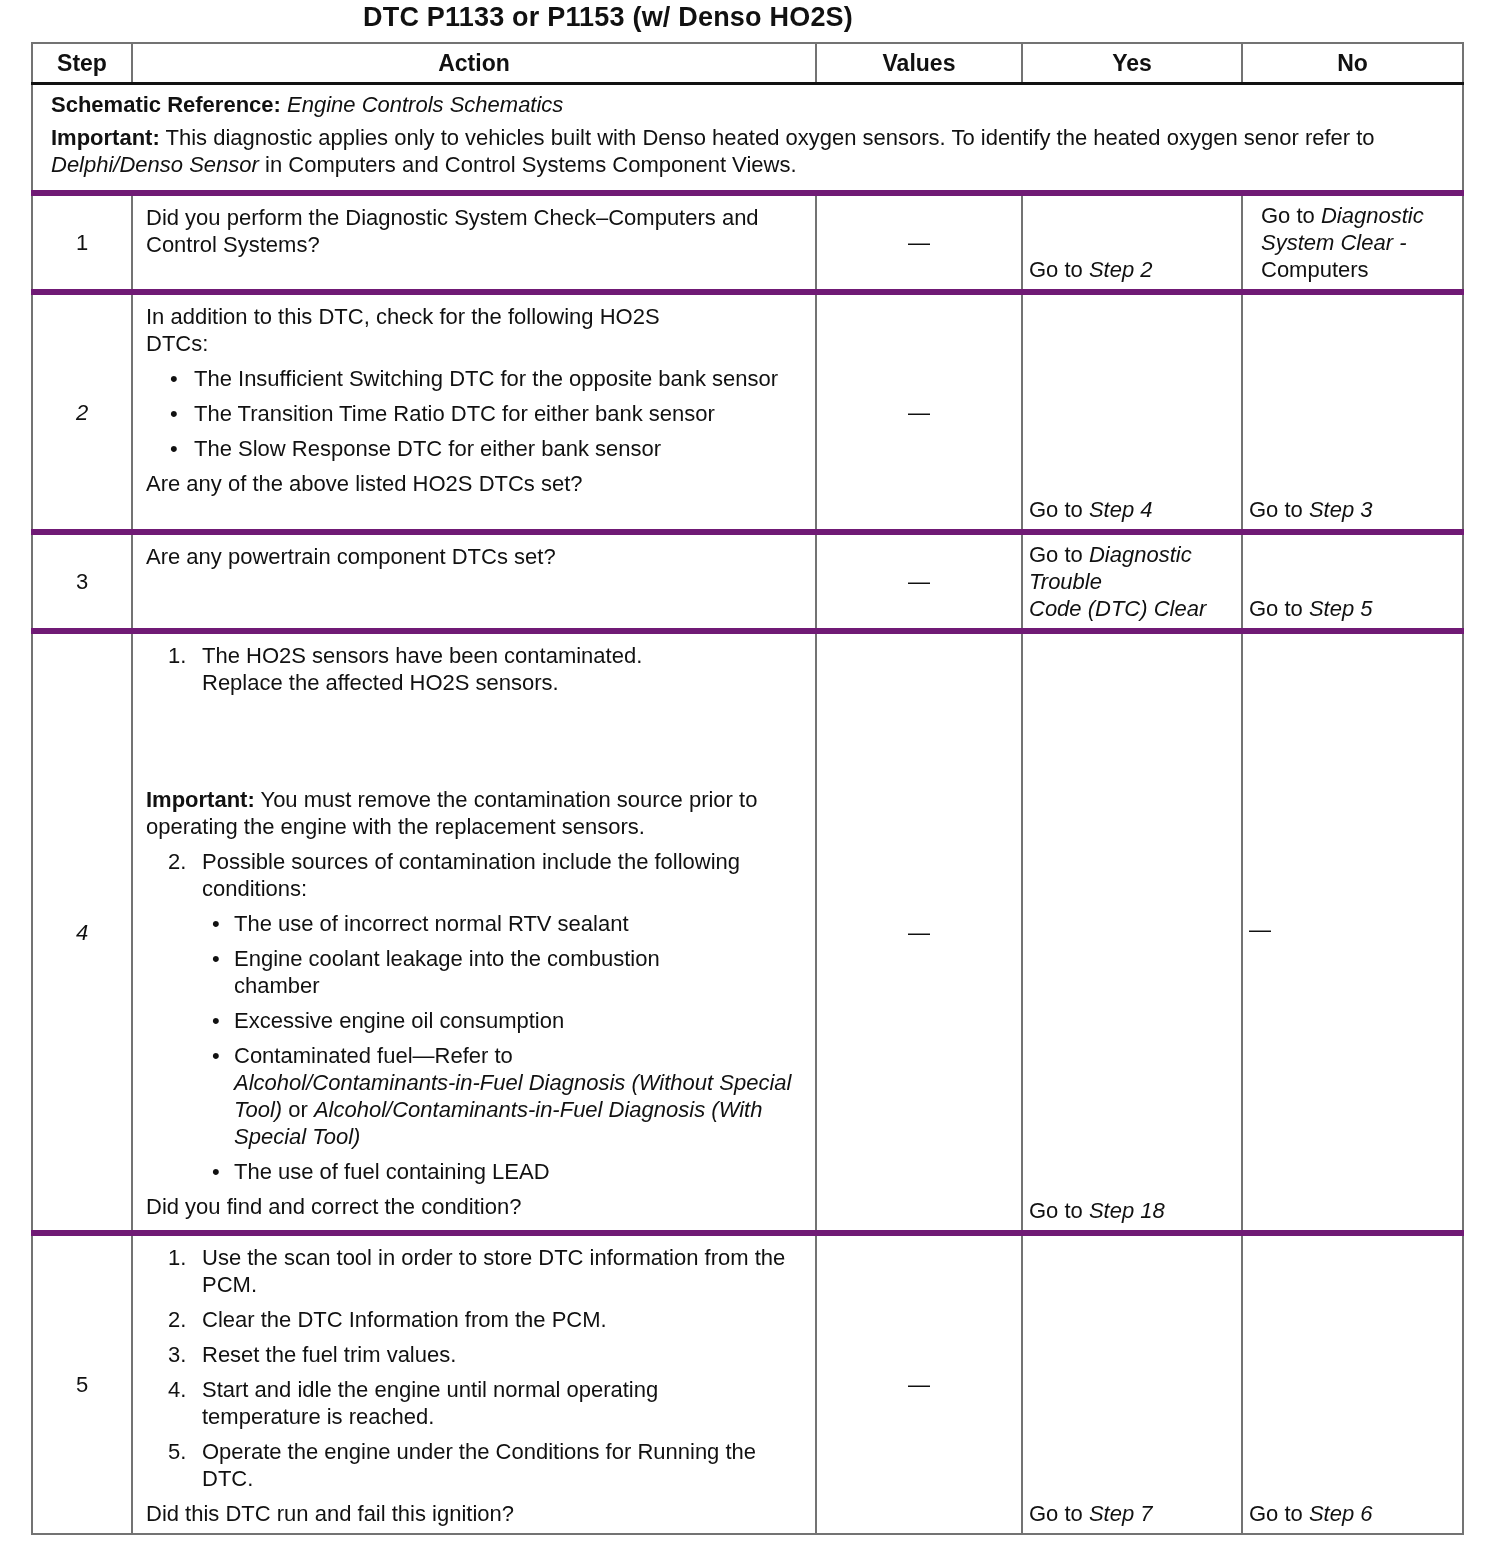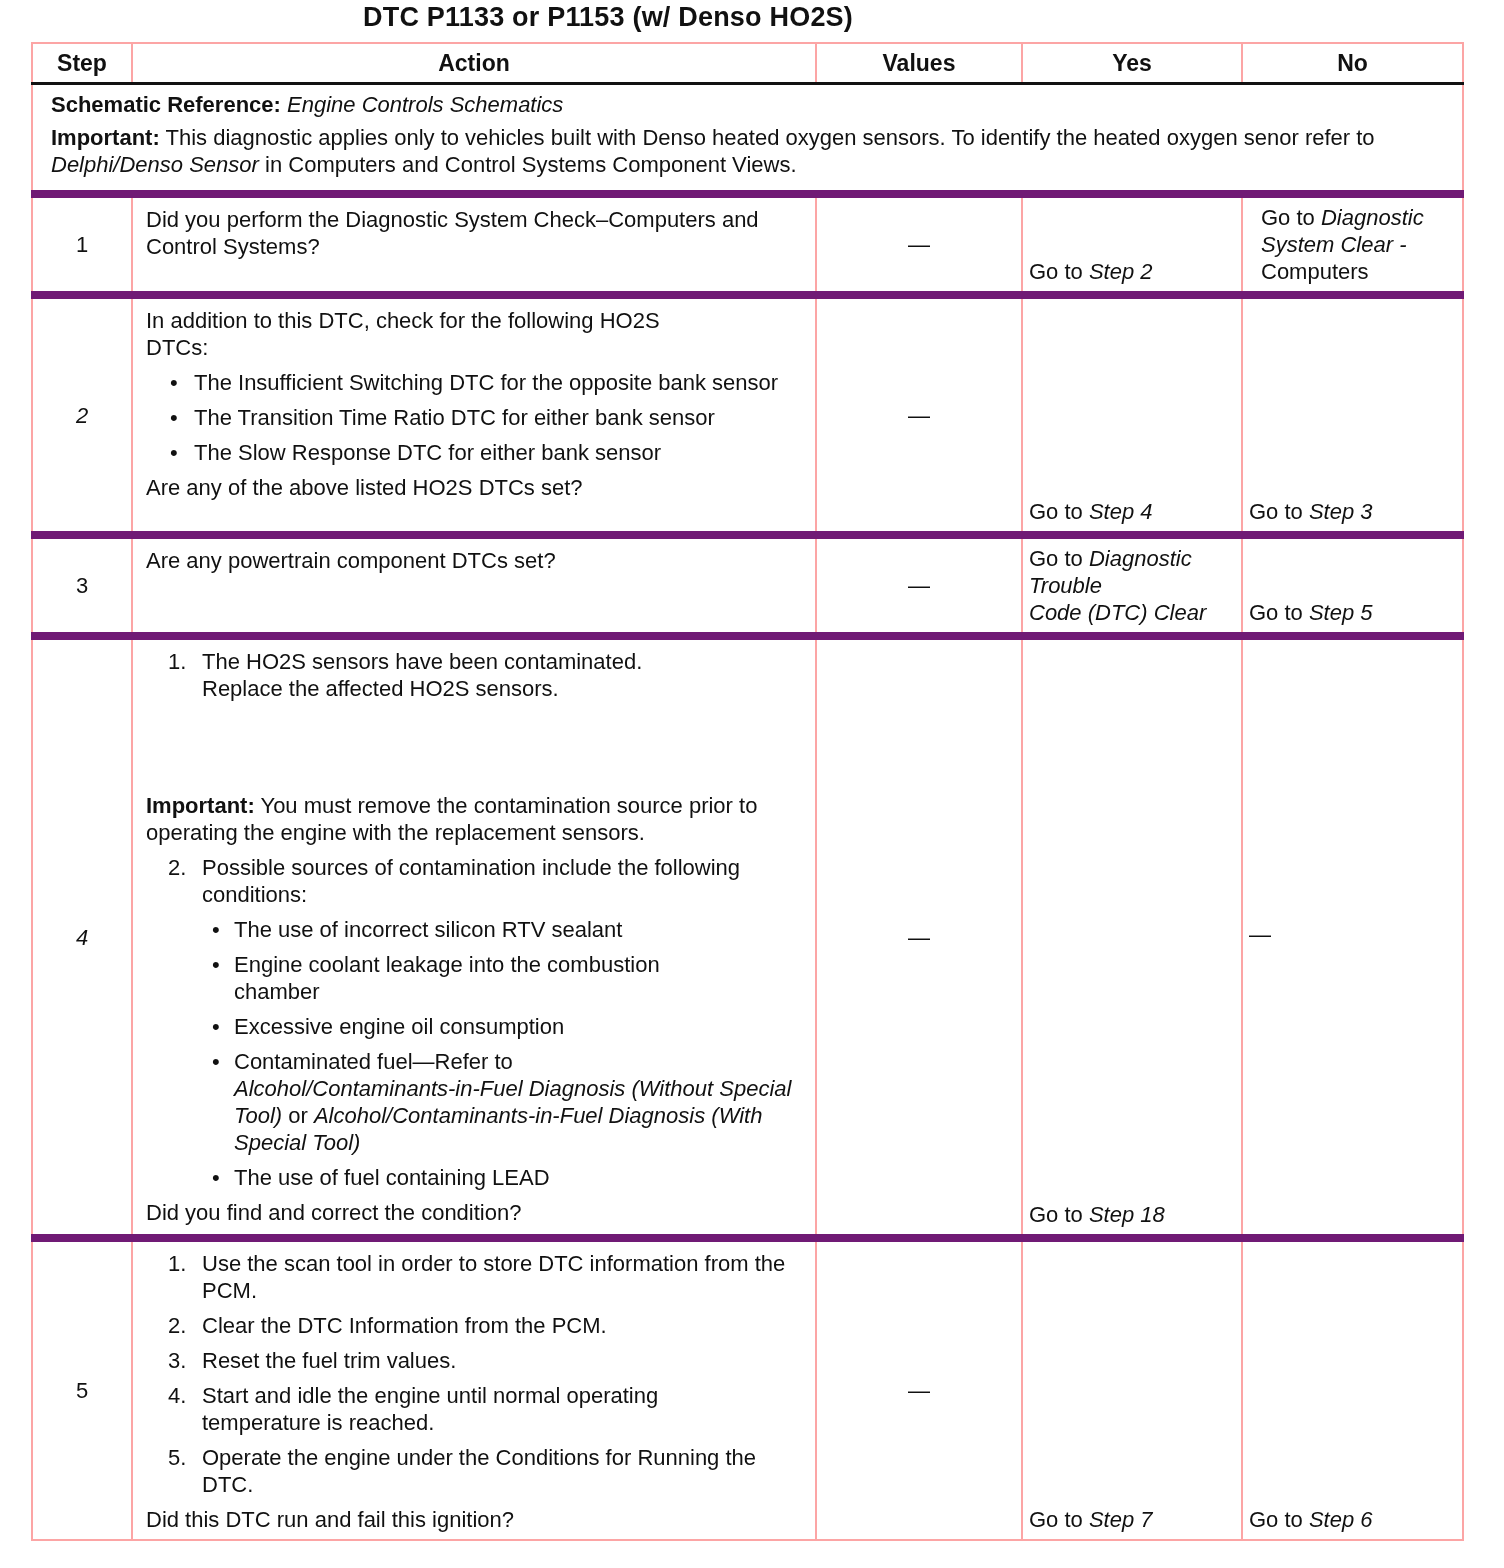--- a/index.html
+++ b/index.html
@@ -1,21 +1,21 @@
 <!DOCTYPE html>
 <html><head>
 <meta charset="utf-8">
 <style>
   html, body { margin:0; padding:0; background:#ffffff; }
   body { width:1504px; height:1568px; position:relative; font-family:"Liberation Sans", sans-serif; color:#111; }
   .title { position:absolute; left:0; top:2px; width:1216px; text-align:center; font-weight:bold; font-size:27px; letter-spacing:0.2px; }
   table { position:absolute; left:31px; top:42px; width:1431px; border-collapse:collapse; table-layout:fixed; font-size:22px; line-height:27px; }
-  td, th { border:2px solid #fca5a5; vertical-align:top; padding:0; }
+  td, th { border:2px solid #737373; vertical-align:top; padding:0; }
   th { font-weight:bold; height:38px; vertical-align:middle; font-size:23px; border-bottom:3px solid #111; }
-  tr.step-row > td { border-top:8px solid #701a75; }
+  tr.step-row > td { border-top:6px solid #701a75; }
   col.c-step { width:100px; } col.c-action { width:684px; } col.c-values { width:206px; } col.c-yes { width:220px; } col.c-no { width:221px; }
   .intro { padding:6px 18px 6px 18px; }
   .intro p { margin:0 0 6px 0; }
   .step-num { text-align:center; vertical-align:middle; }
   .step-num.it { font-style:italic; }
   .action { padding:8px 10px 6px 13px; }
   .action p { margin:0; }
   .values { text-align:center; vertical-align:middle; }
   .yesno { padding:0 6px 6px 6px; vertical-align:bottom; text-align:left; }
   .yesno.mid { vertical-align:middle; }
@@ -107,21 +107,21 @@
             <span class="n">1.</span>
             <span style="display:block;width:520px;">The HO2S sensors have been contaminated. Replace the affected HO2S sensors.</span>
           </div>
       <div style="height:90px;"></div>
       <p><span class="b">Important:</span><span> You must remove the contamination source prior to operating the engine with the replacement sensors.</span></p>
       <div class="num">
             <span class="n">2.</span>
             <span style="display:block;width:540px;">Possible sources of contamination include the following conditions:</span>
           </div>
       <div class="bul2">
-            <span class="t">The use of incorrect silicon RTV sealant</span>
+            <span class="t">The use of incorrect normal RTV sealant</span>
           </div>
       <div class="bul2">
             <span class="t" style="width:500px;">Engine coolant leakage into the combustion chamber</span>
           </div>
       <div class="bul2">
             <span class="t">Excessive engine oil consumption</span>
           </div>
       <div class="bul2">
             <span class="t"><span>Contaminated fuel—Refer to </span><br><span class="it">Alcohol/Contaminants-in-Fuel Diagnosis (Without Special Tool)</span><span> or </span><span class="it">Alcohol/Contaminants-in-Fuel Diagnosis (With Special Tool)</span></span>
           </div>

